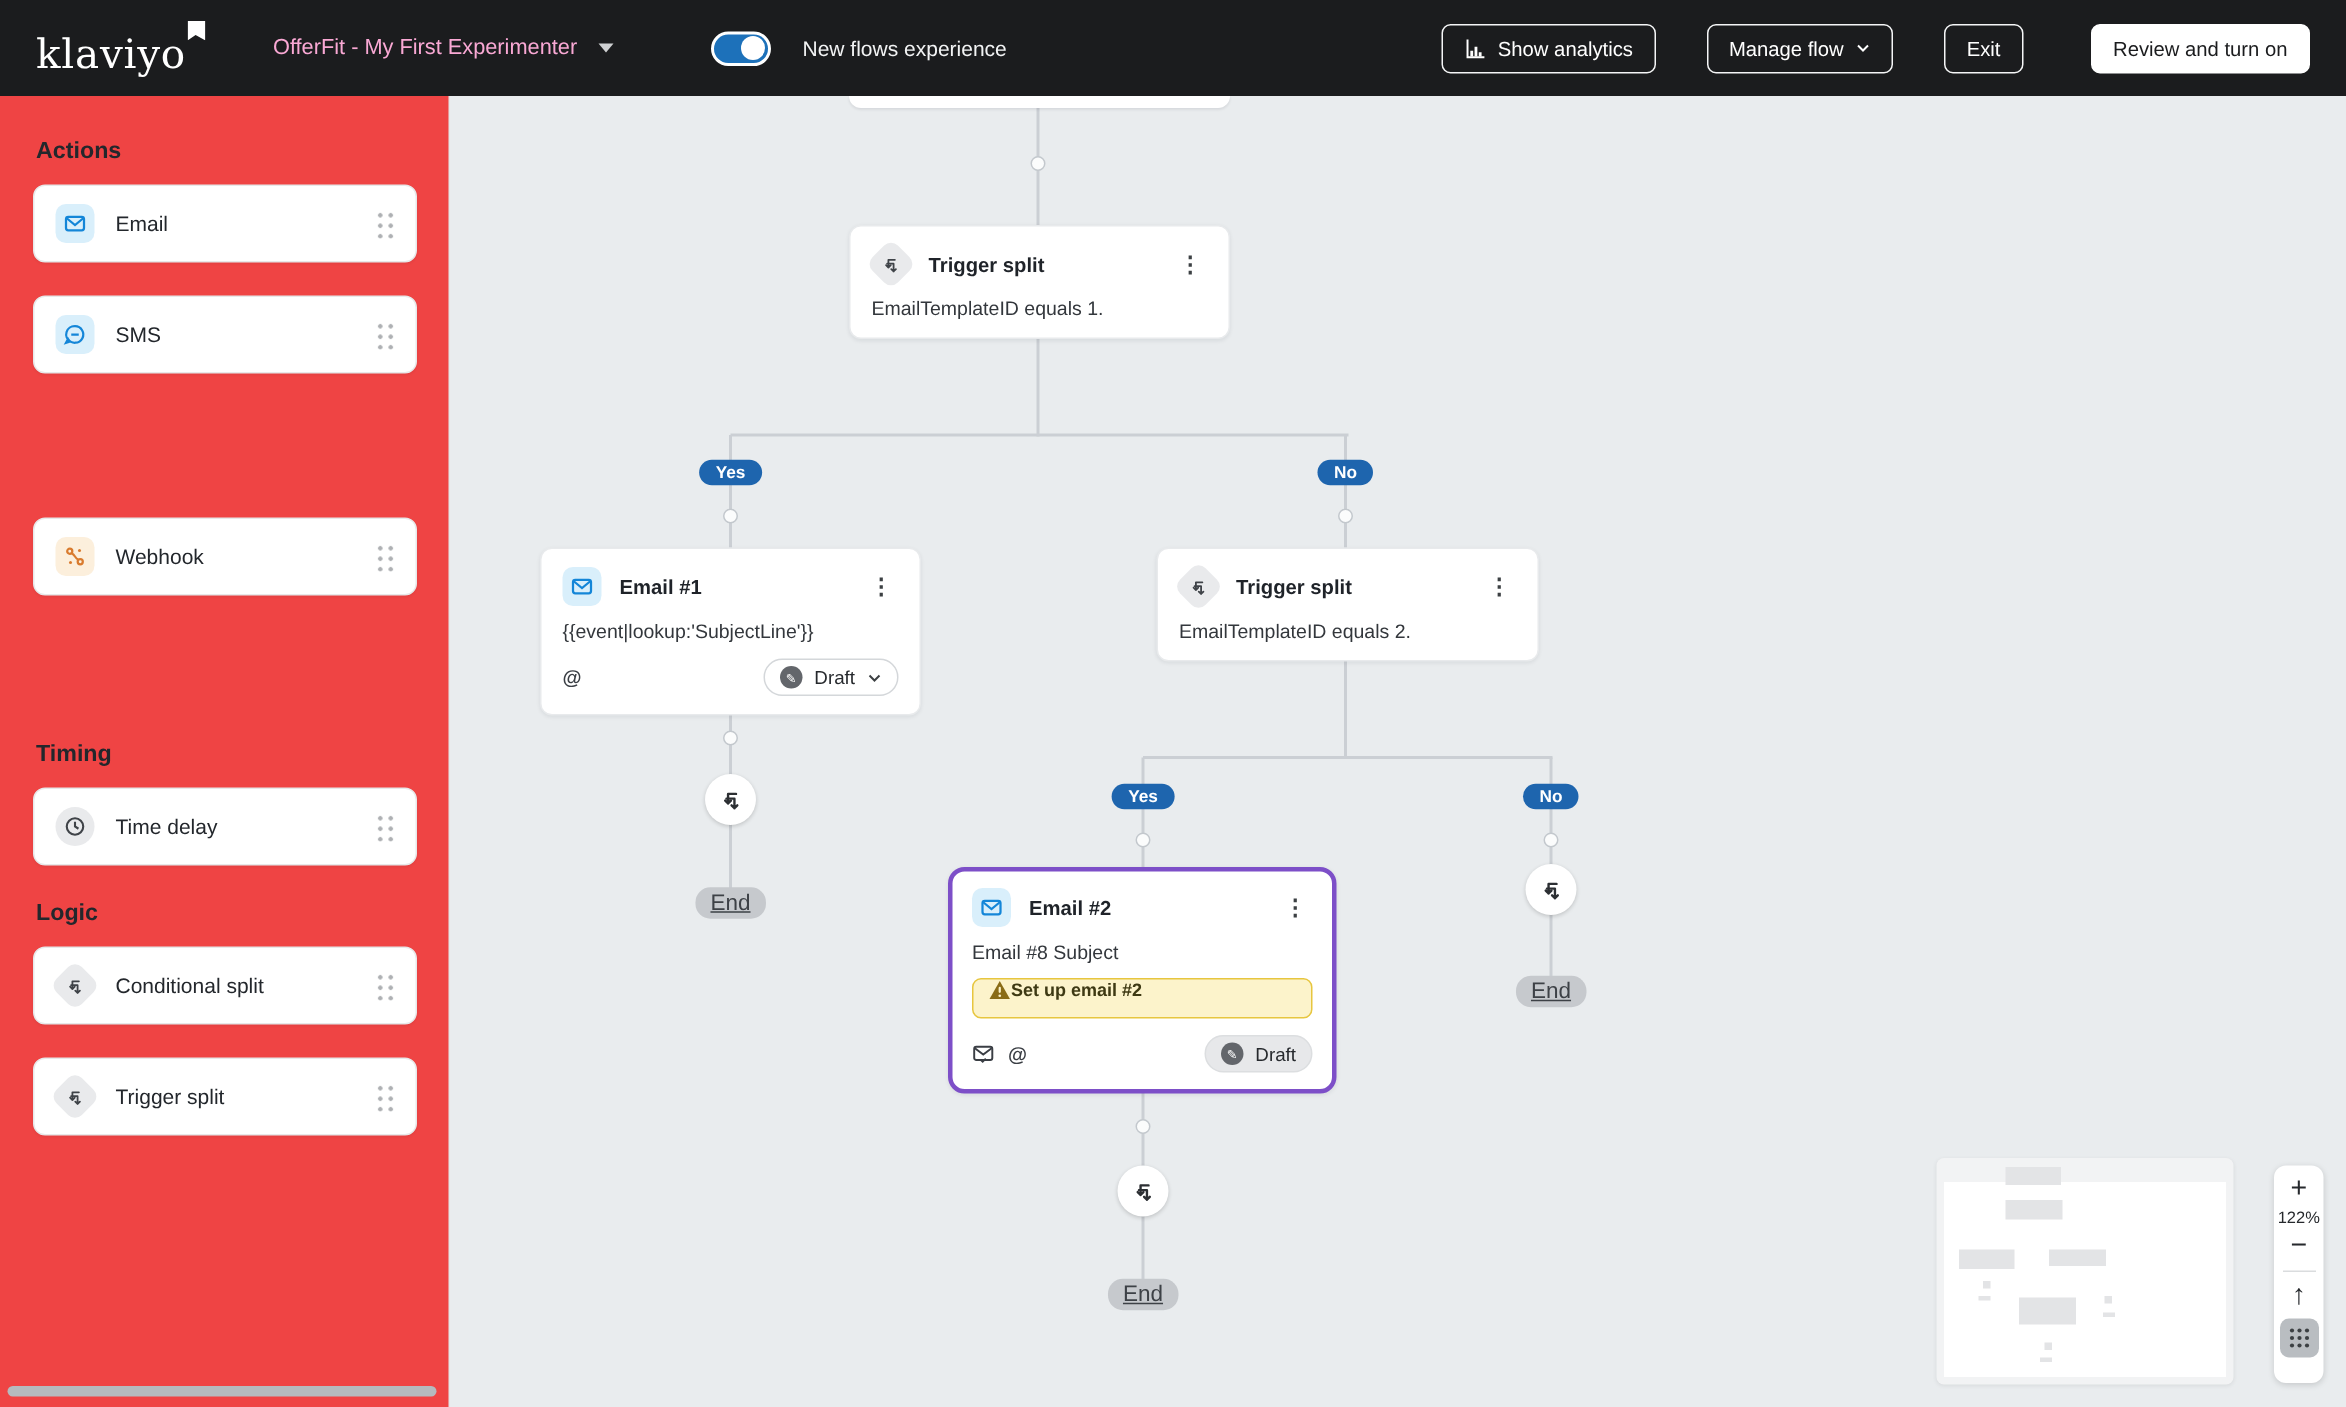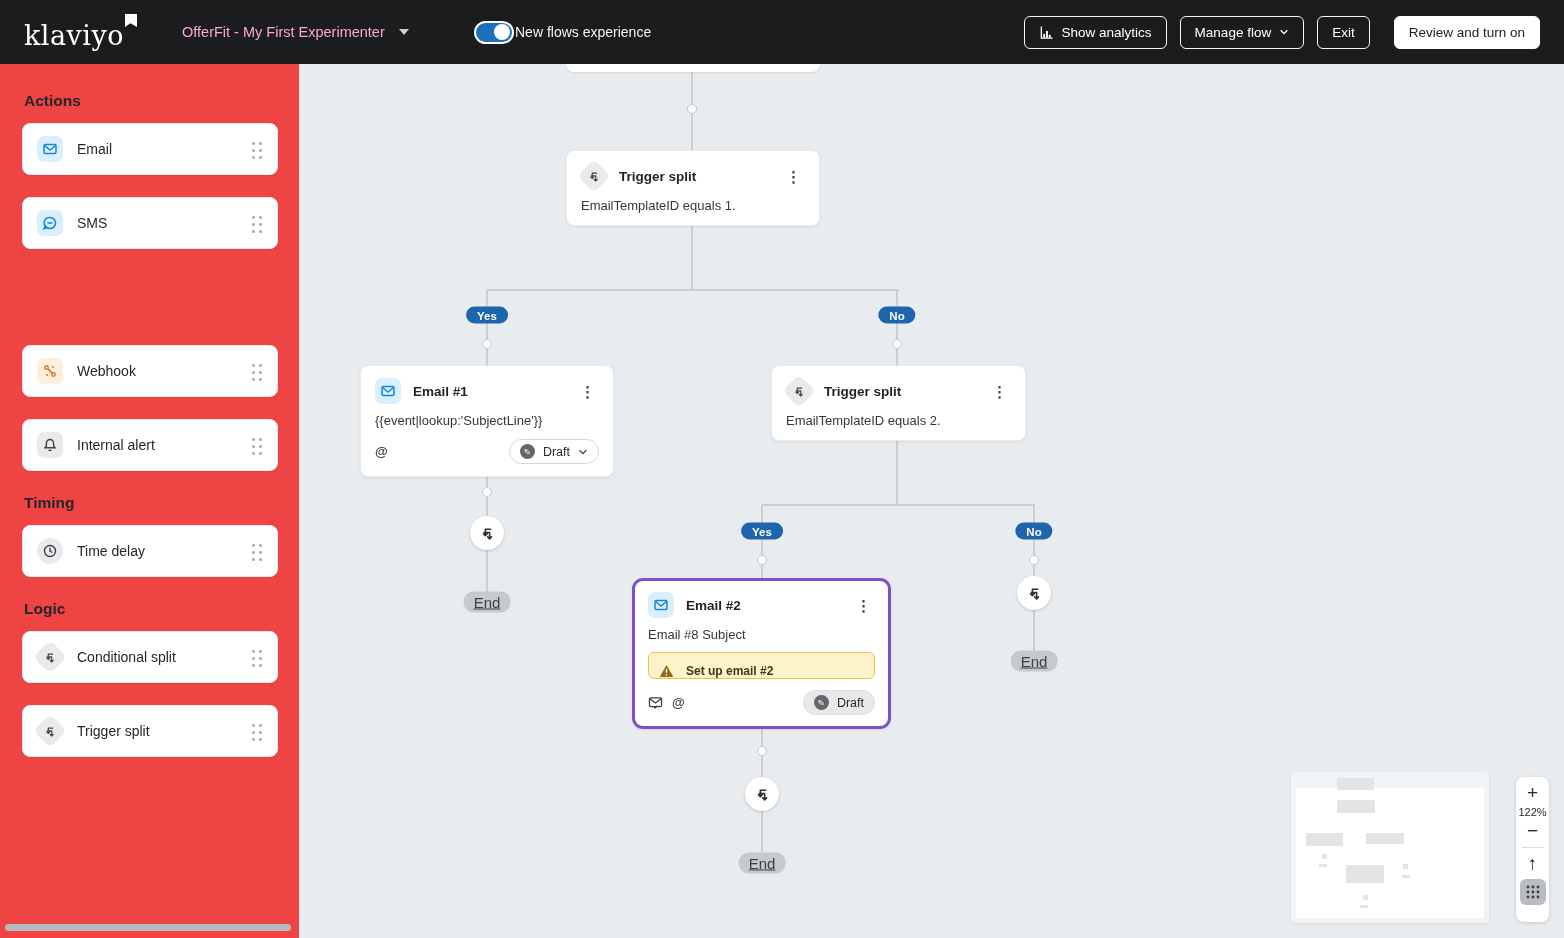--- a/index.html
+++ b/index.html
@@ -13,28 +13,28 @@
     font-family:"DejaVu Serif", serif; font-size:27px; letter-spacing:.5px; }
   .logo-flag { display:inline-block; width:12px; height:13px; background:#fff;
     vertical-align:18px; margin-left:1px;
     clip-path:polygon(0 0,100% 0,100% 100%,45% 72%,0 100%); }
   .flow-name-wrap { position:absolute; left:182px; top:0; height:64px;
     display:flex; align-items:center; gap:14px; cursor:pointer; }
   .flow-name { color:#f9a8d4; font-size:14.5px; }
   .caret-down { width:0; height:0; border-left:5px solid transparent;
     border-right:5px solid transparent; border-top:6px solid #cfd1d3; }
   .toggle-wrap { position:absolute; left:474px; top:0; height:64px;
-    display:flex; align-items:center; gap:1px;text-align:right; }
+    display:flex; align-items:center; gap:21px;text-align:right; }
   .toggle { width:40px; height:23px; border:2px solid #fff; border-radius:12px;
     background:#1d71ba; position:relative; cursor:pointer; }
   .toggle-knob { position:absolute; right:2px; top:1.5px; width:16px; height:16px;
     border-radius:50%; background:#fff; }
   .toggle-label { color:#f2f3f4; font-size:14px; }
   .hdr-right { position:absolute; right:24px; top:0; height:64px;
-    display:flex; align-items:center; gap:13px; }
+    display:flex; align-items:center; gap:34px; }
   .hbtn { height:33px; border:1px solid #f5f6f7; border-radius:6px;
     background:transparent; color:#fff; font-size:13.5px;
     font-family:"Liberation Sans",sans-serif;
     display:flex; align-items:center; gap:8px; padding:0 14px; cursor:pointer; }
   .hbtn.primary { background:#fff; color:#1b1c1e; border-color:#fff; margin-left:11px; }
   .chev-sm { width:10px; height:10px; }
 
   
   .sidebar { position:absolute; left:0; top:64px; width:300px; height:874px;
     background:#ef4444; border-right:1px solid #e4e6e8; z-index:10; }
@@ -92,21 +92,21 @@
   .foot-icons { display:flex; align-items:center; gap:9px; flex:1;
     color:#3a3e44; }
   .at-icon { font-size:13px; font-weight:700; color:#3a3e44; }
   .draft-pill { display:flex; align-items:center; gap:8px; height:25px;
     padding:0 10px; border-radius:13px; background:#fff;
     border:1px solid #d4d7da; font-size:12.5px; color:#26292d; cursor:pointer; }
   .draft-pill.gray { background:#e7e8ea; border-color:#dcdee0; }
   .pencil-circle { width:15px; height:15px; border-radius:50%; background:#63666b;
     color:#fff; font-size:8.5px; display:flex; align-items:center; justify-content:center; }
   .warn-banner { margin-top:10px; background:#fcf3cb; border:1.5px solid #e7c63f;
-    border-radius:6px; height:27px; display:flex; align-items:flex-end; gap:12px;
+    border-radius:6px; height:27px; display:flex; align-items:flex-start; 
     padding:0 10px; }
   .warn-text { font-size:12px; font-weight:700; color:#3e3913; }
   .stub-node { position:absolute; background:#fff; border-radius:0 0 9px 9px;
     box-shadow:0 1px 2px rgba(16,24,40,.1); }
 
   
   .minimap { position:absolute; left:1291px; top:772px; width:198px; height:151px;
     background:#f2f3f4; border-radius:5px; box-shadow:0 1px 3px rgba(0,0,0,.07); }
   .minimap-inner { position:absolute; left:5px; top:16px; width:188px; height:130px;
     background:#fff; }
@@ -197,30 +197,20 @@
           <circle cx="11.5" cy="11.5" r="1.7"></circle>
           <path d="M6 6 c2 1 2 3 4 4"></path>
           <circle cx="11" cy="4" r="1" fill="currentColor" stroke="none"></circle>
           <circle cx="5" cy="12" r="1" fill="currentColor" stroke="none"></circle>
         </svg>
       </span>
     <span class="lbl">Webhook</span>
     <span class="drag-dots"></span>
   </div>
 
-  <div class="card" style="top:355px">
-    <span class="tile gray">
-      <svg width="16" height="16" viewBox="0 0 16 16" fill="none" stroke="currentColor" stroke-width="1.4">
-          <path d="M8 2.5 a3.6 3.6 0 0 1 3.6 3.6 v2.6 l1.4 2 H3 l1.4-2 V6.1 A3.6 3.6 0 0 1 8 2.5 z"></path>
-          <path d="M6.8 12.8 a1.3 1.3 0 0 0 2.4 0"></path>
-        </svg>
-      </span>
-    <span class="lbl">Internal alert</span>
-    <span class="drag-dots"></span>
-  </div>
 
   <div class="side-h h-timing">Timing</div>
 
   <div class="card" style="top:461px">
     <span class="tile gray circle">
       <svg width="16" height="16" viewBox="0 0 16 16" fill="none" stroke="currentColor" stroke-width="1.4">
           <circle cx="8" cy="8" r="5.5"></circle>
           <path d="M8 4.8 V8 l2.3 1.5"></path>
         </svg>
       </span>

